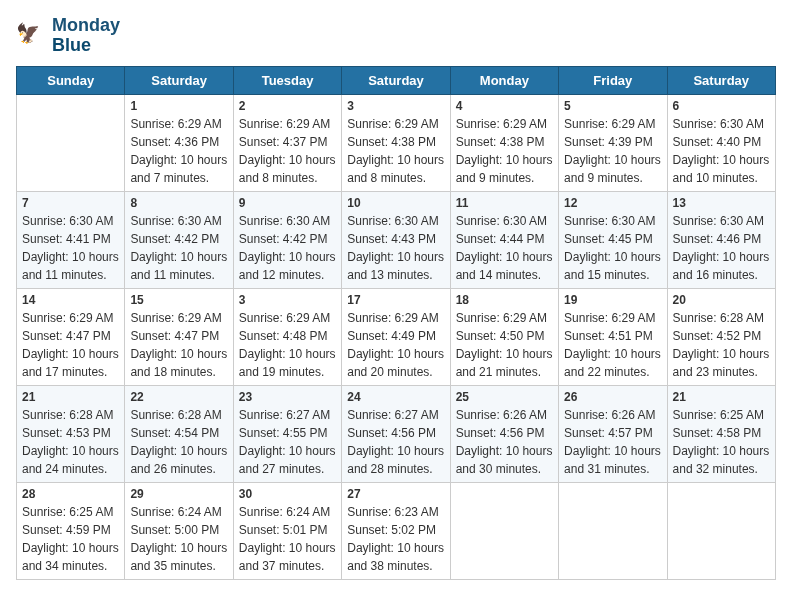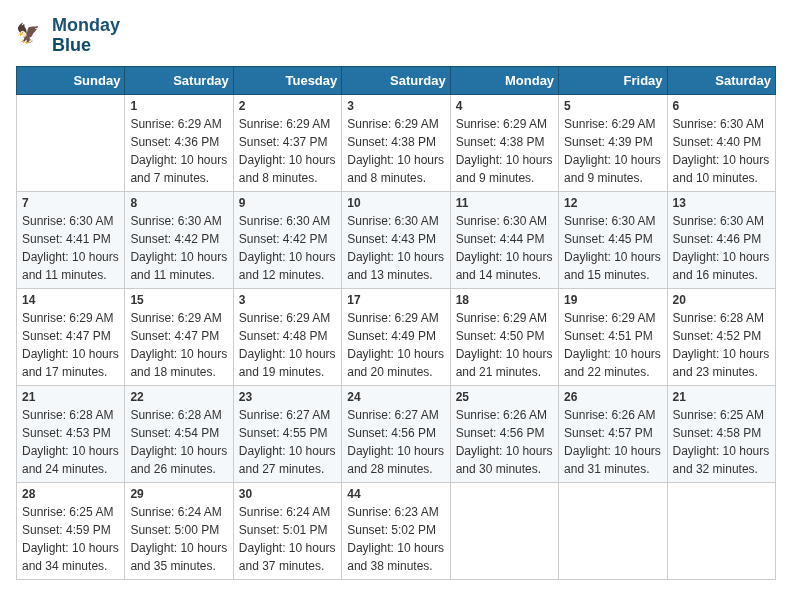--- a/index.html
+++ b/index.html
@@ -51,21 +51,21 @@
       border-collapse: collapse;
       table-layout: fixed;
     }
     thead tr th {
       background-color: #2471a3;
       color: #fff;
       font-size: 13px;
       font-weight: bold;
       padding: 6px 4px;
       border: 1px solid #1a5276;
-      text-align: right;
+      text-align: center;
     }
     tbody tr td {
       border: 1px solid #ccc;
       vertical-align: top;
       padding: 4px 5px;
       font-size: 10.5px;
       color: #333;
       height: 85px;
     }
     tbody tr:nth-child(even) td {
@@ -242,21 +242,21 @@
         </td>
         <td>
           <span class="day-number">29</span>
           <div class="day-info">Sunrise: 6:24 AM<br>Sunset: 5:00 PM<br>Daylight: 10 hours<br>and 35 minutes.</div>
         </td>
         <td>
           <span class="day-number">30</span>
           <div class="day-info">Sunrise: 6:24 AM<br>Sunset: 5:01 PM<br>Daylight: 10 hours<br>and 37 minutes.</div>
         </td>
         <td>
-          <span class="day-number">44</span>
+          <span class="day-number">27</span>
           <div class="day-info">Sunrise: 6:23 AM<br>Sunset: 5:02 PM<br>Daylight: 10 hours<br>and 38 minutes.</div>
         </td>
         <td></td>
         <td></td>
         <td></td>
       </tr>
     </tbody>
 </table>
 
 </body></html>

